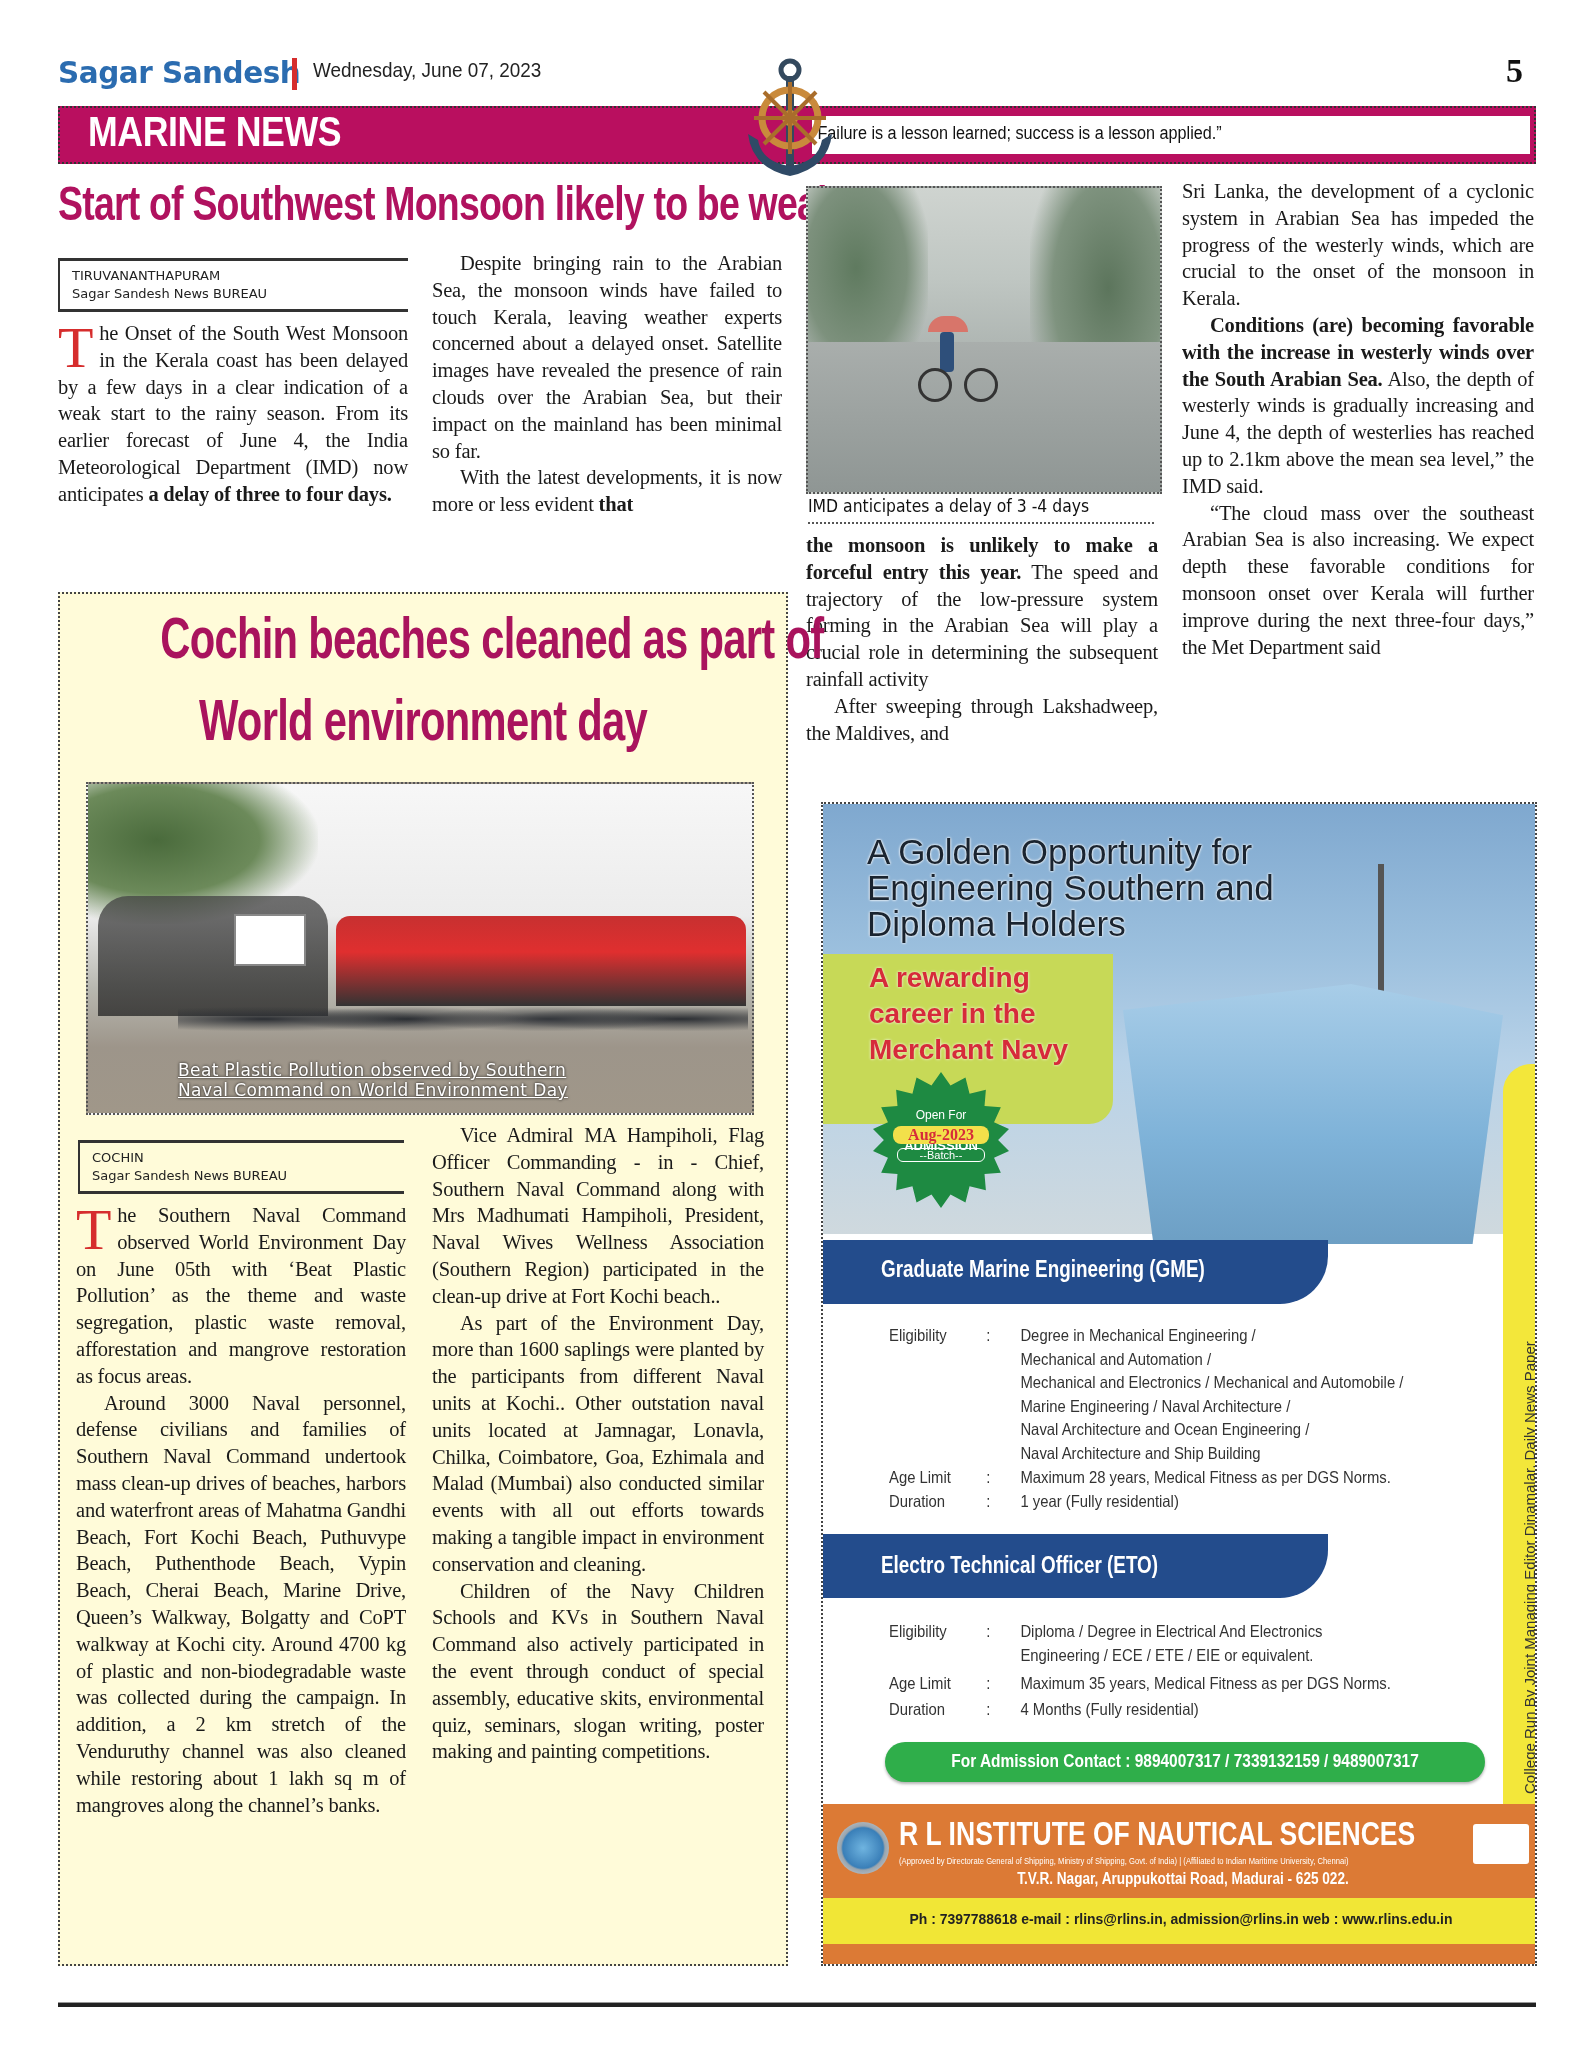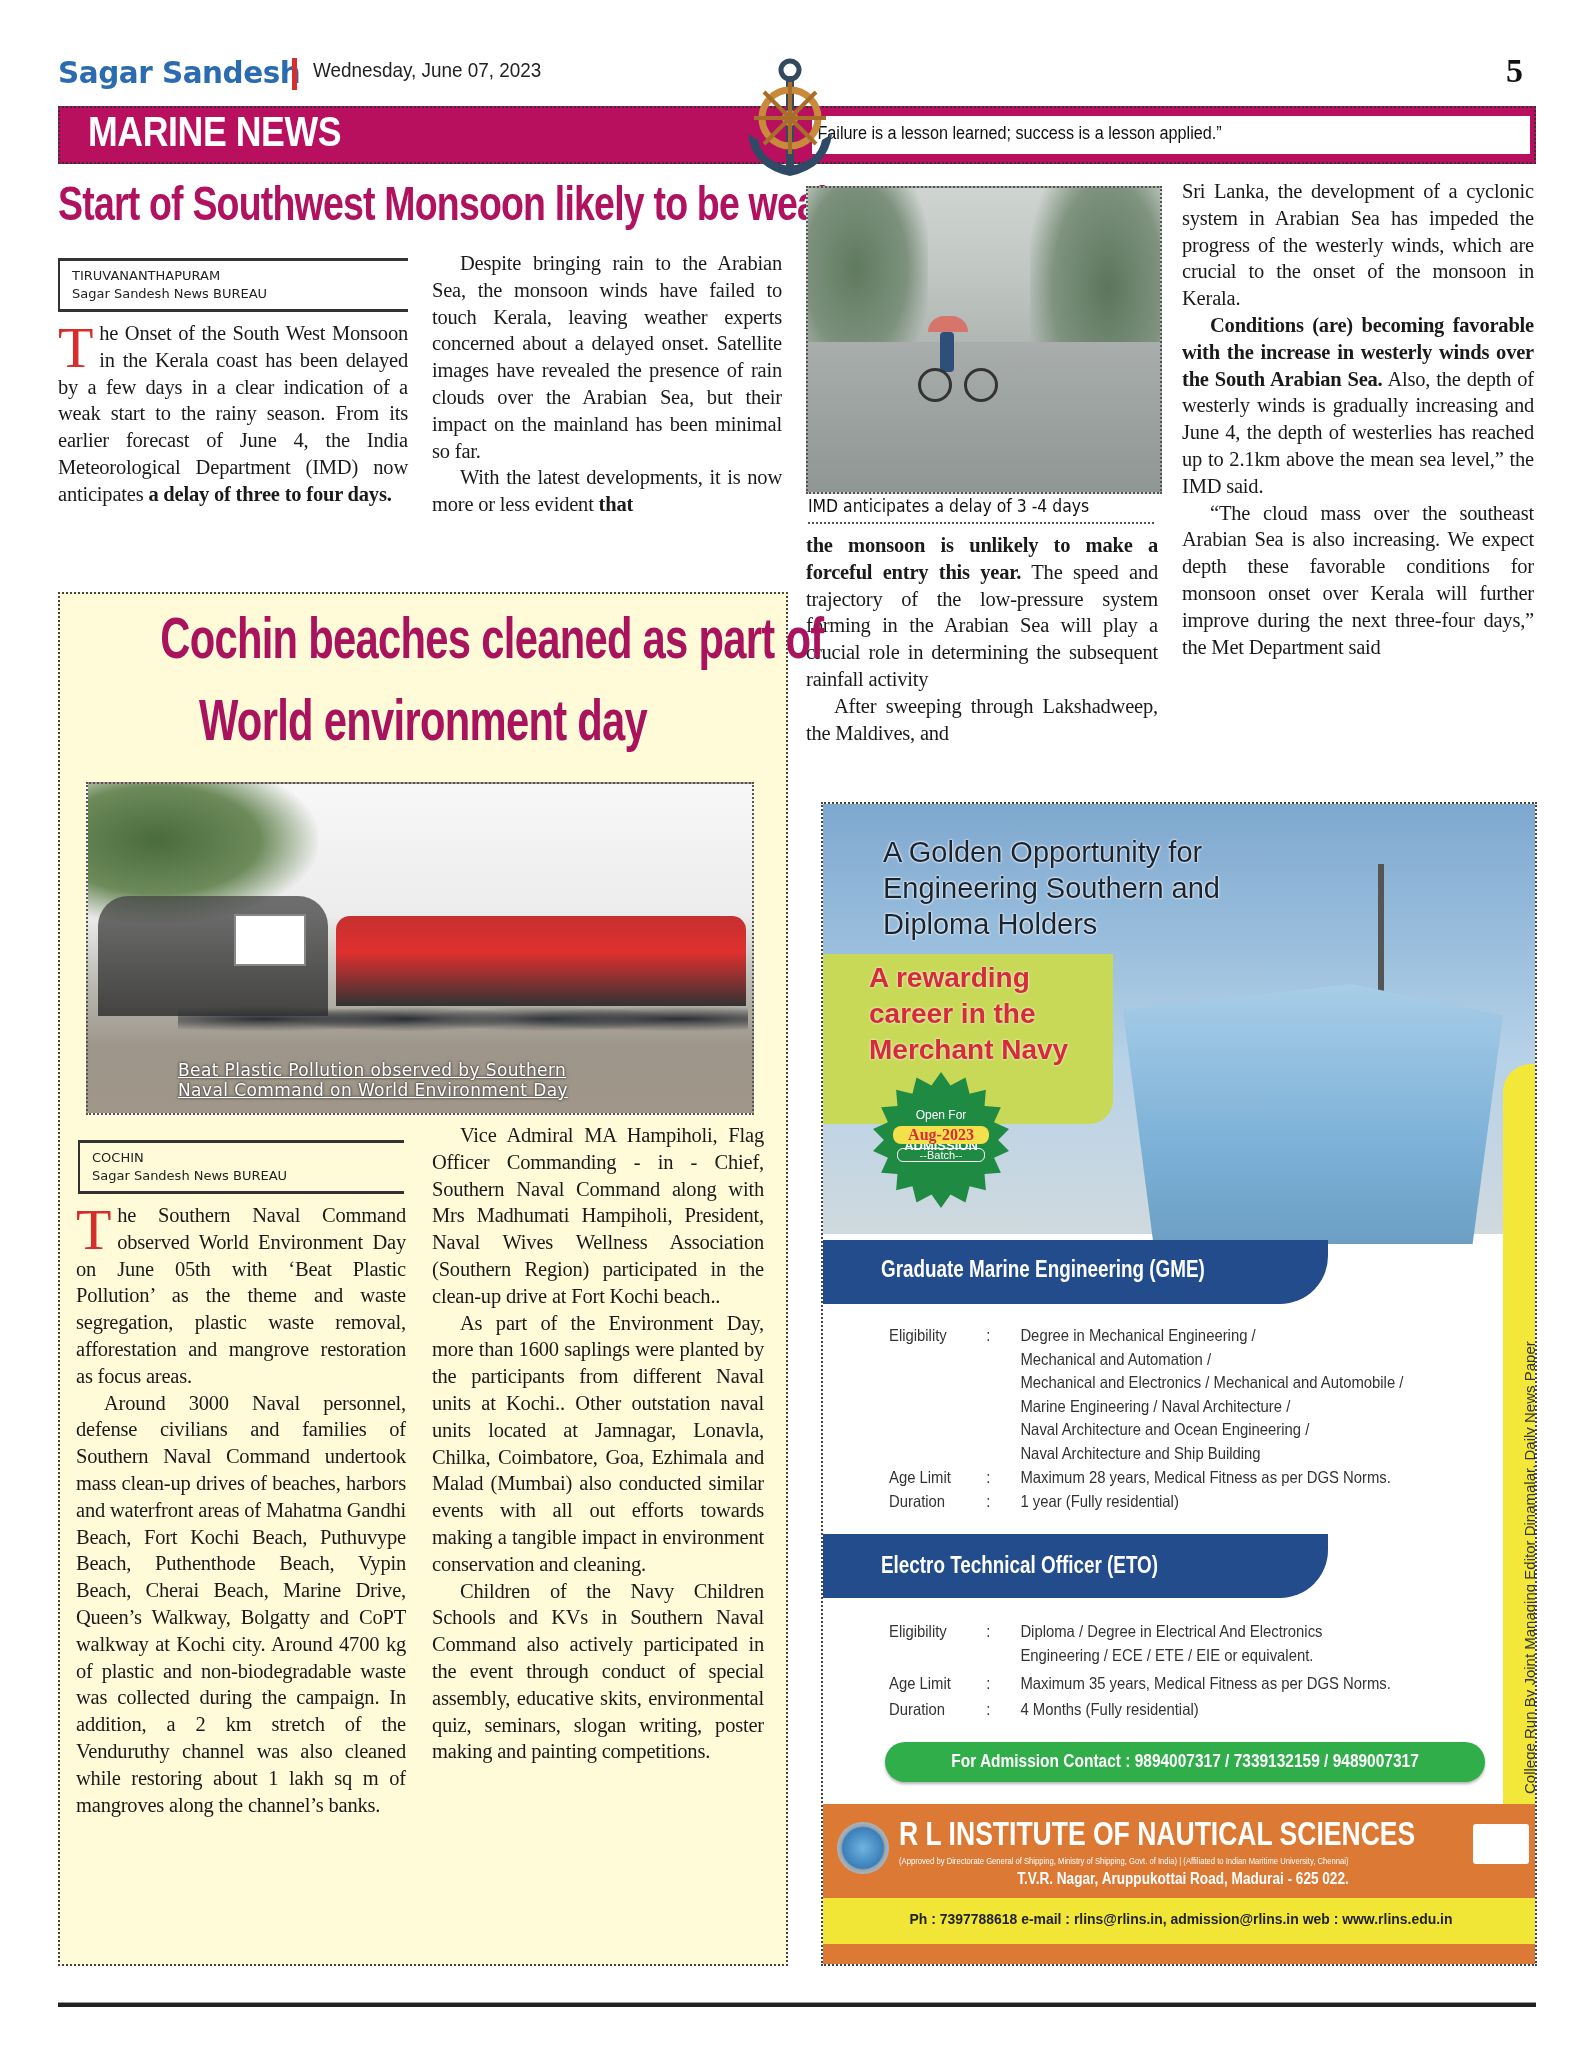--- a/index.html
+++ b/index.html
@@ -48,21 +48,21 @@
   .crowd-r { left: 248px; top: 132px; width: 410px; height: 90px; background: linear-gradient(180deg, #c73030 0%, #e02f2f 40%, #333 100%); border-radius: 14px 14px 0 0; }
   .sign { left: 146px; top: 130px; width: 72px; height: 52px; background: #fff; border: 2px solid #888; }
   .bags { left: 90px; top: 200px; width: 570px; height: 70px; background: radial-gradient(ellipse at 15% 50%, #2b2e33 0%, transparent 25%), radial-gradient(ellipse at 40% 50%, #2b2e33 0%, transparent 25%), radial-gradient(ellipse at 65% 50%, #33363b 0%, transparent 25%), radial-gradient(ellipse at 88% 50%, #2b2e33 0%, transparent 25%); }
   .caption2 { left: 178px; top: 1060px; font-family: "DejaVu Sans", sans-serif; font-size: 17px; line-height: 20px; color: #fff; text-shadow: 0 0 3px #000; letter-spacing: 0.4px; text-decoration: underline; }
 
   
   .ad { left: 821px; top: 802px; width: 716px; height: 1164px; border: 2px dotted #444; background: #fff; overflow: hidden; }
   .ad-hero { left: 0; top: 0; width: 716px; height: 430px; background: linear-gradient(180deg, #7fa8cf 0%, #9cc0de 35%, #b8d2e8 60%, #cfd9de 100%); }
   .ship { left: 300px; top: 180px; width: 380px; height: 260px; background: linear-gradient(180deg, #a8cde8 0%, #7eb2d8 60%, #6d9fc4 100%); clip-path: polygon(0 10%, 60% 0, 100% 12%, 92% 100%, 8% 100%); }
   .mast { left: 555px; top: 60px; width: 6px; height: 130px; background: #555; }
-  .ad-h1 { left: 60px; top: 30px; font-family: "Liberation Sans", sans-serif; font-size: 29px; line-height: 36px; color: #1a2430; text-shadow: 0 0 3px #fff, 0 0 2px #fff; }
+  .ad-h1 { left: 44px; top: 30px; font-family: "Liberation Sans", sans-serif; font-size: 35px; line-height: 36px; color: #1a2430; text-shadow: 0 0 3px #fff, 0 0 2px #fff; }
   .green-box { left: 0; top: 150px; width: 290px; height: 170px; background: #c7d957; border-radius: 0 0 24px 0; }
   .ad-h2 { left: 46px; top: 156px; font-family: "Liberation Sans", sans-serif; font-weight: bold; font-size: 28px; line-height: 36px; color: #d62b3a; text-shadow: 0 0 3px #fff; }
   .seal { left: 50px; top: 268px; width: 136px; height: 136px; background: #1e8a42; clip-path: polygon(50% 0%,57% 10%,68% 4%,71% 16%,83% 13%,82% 25%,94% 26%,89% 37%,100% 42%,92% 50%,100% 58%,89% 63%,94% 74%,82% 75%,83% 87%,71% 84%,68% 96%,57% 90%,50% 100%,43% 90%,32% 96%,29% 84%,17% 87%,18% 75%,6% 74%,11% 63%,0% 58%,8% 50%,0% 42%,11% 37%,6% 26%,18% 25%,17% 13%,29% 16%,32% 4%,43% 10%); }
   .seal-t1 { left: 50px; top: 286px; width: 136px; text-align: center; font-family: "Liberation Sans", sans-serif; font-weight: bold; font-size: 13px; color: #fff; margin-top: 48px; }
   .seal-t2 { left: 50px; top: 304px; width: 136px; text-align: center; font-family: "Liberation Sans", sans-serif; font-size: 12px; color: #fff; }
   .seal-t3 { left: 70px; top: 322px; width: 96px; text-align: center; font-family: "Liberation Serif", serif; font-weight: bold; font-size: 16px; color: #d62b3a; background: #f3e04a; border-radius: 8px; }
   .seal-t4 { left: 74px; top: 344px; width: 88px; text-align: center; font-family: "Liberation Sans", sans-serif; font-size: 11px; color: #fff; border: 1px solid #fff; border-radius: 6px; }
 
   .ad-tab { left: 0; width: 505px; height: 64px; background: #234c8c; border-radius: 0 0 48px 0; }
   .ad-tab-label { left: 58px; font-family: "Liberation Sans", sans-serif; font-weight: bold; font-size: 23px; color: #fff; transform: scaleX(0.82); transform-origin: left; white-space: nowrap; }

